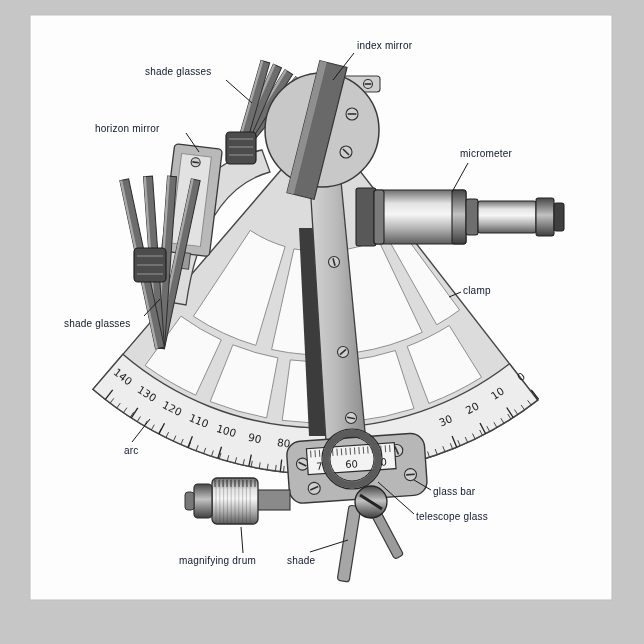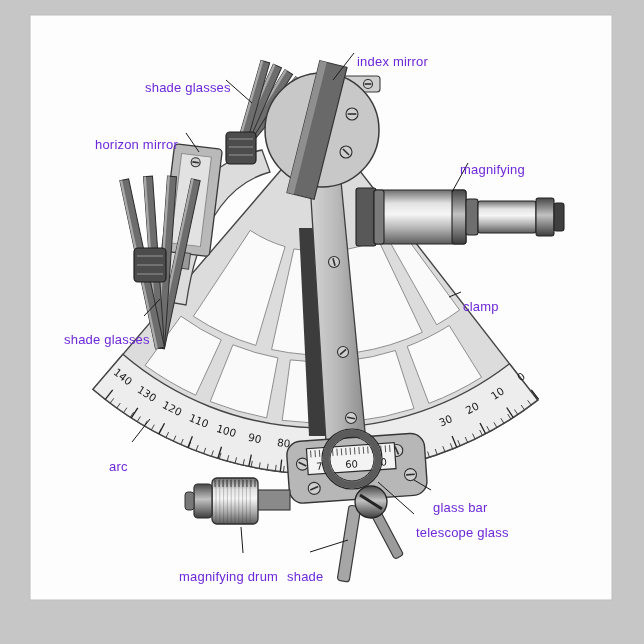--- a/index.html
+++ b/index.html
@@ -3,23 +3,22 @@
 <meta charset="utf-8">
 <style>
   html,body{margin:0;padding:0;}
   body{
     width:644px;height:644px;position:relative;overflow:hidden;
     font-family:"Liberation Sans",sans-serif;background:#c6c6c6;
   }
   #stage{position:absolute;left:0;top:0;width:644px;height:644px;}
   svg{position:absolute;left:0;top:0;}
   .lbl{
-    position:absolute;font-size:13px;color:#6d28d9;white-space:nowrap;
+    position:absolute;font-size:10px;color:#0f172a;white-space:nowrap;
     letter-spacing:.2px;
-    margin-top:14px;
   }
 </style>
 </head>
 <body style="background: rgb(198, 198, 198);">
 
 <div id="stage">
   <svg id="sx" width="644" height="644" viewBox="0 0 644 644">
     <defs>
       <linearGradient id="gMetal" x1="0" y1="0" x2="0" y2="1">
         <stop offset="0" stop-color="#6f6f6f"></stop>
@@ -316,21 +315,21 @@
       <line x1="431" y1="490" x2="414" y2="480"></line>
       <line x1="414" y1="514" x2="378" y2="482"></line>
       <line x1="243" y1="553" x2="241" y2="527"></line>
       <line x1="310" y1="552" x2="348" y2="540"></line>
     </g>
   </svg>
 
   <div class="lbl" style="left:357px;top:40px">index mirror</div>
   <div class="lbl" style="left:145px;top:66px">shade glasses</div>
   <div class="lbl" style="left:95px;top:123px">horizon mirror</div>
-  <div class="lbl" style="left:460px;top:148px">magnifying</div>
+  <div class="lbl" style="left:460px;top:148px">micrometer</div>
   <div class="lbl" style="left:463px;top:285px">clamp</div>
   <div class="lbl" style="left:64px;top:318px">shade glasses</div>
-  <div class="lbl" style="left:109px;top:445px">arc</div>
+  <div class="lbl" style="left:124px;top:445px">arc</div>
   <div class="lbl" style="left:433px;top:486px">glass bar</div>
   <div class="lbl" style="left:416px;top:511px">telescope glass</div>
   <div class="lbl" style="left:179px;top:555px">magnifying drum</div>
   <div class="lbl" style="left:287px;top:555px">shade</div>
 </div>
 
 </body></html>

